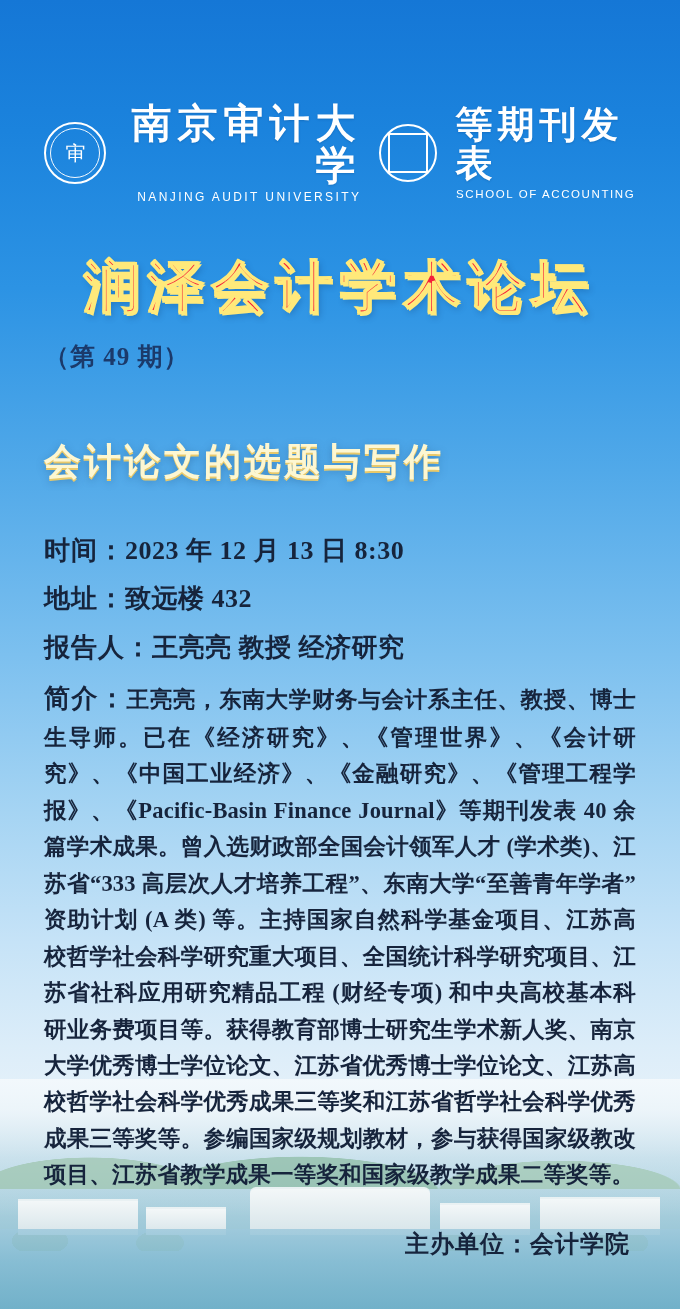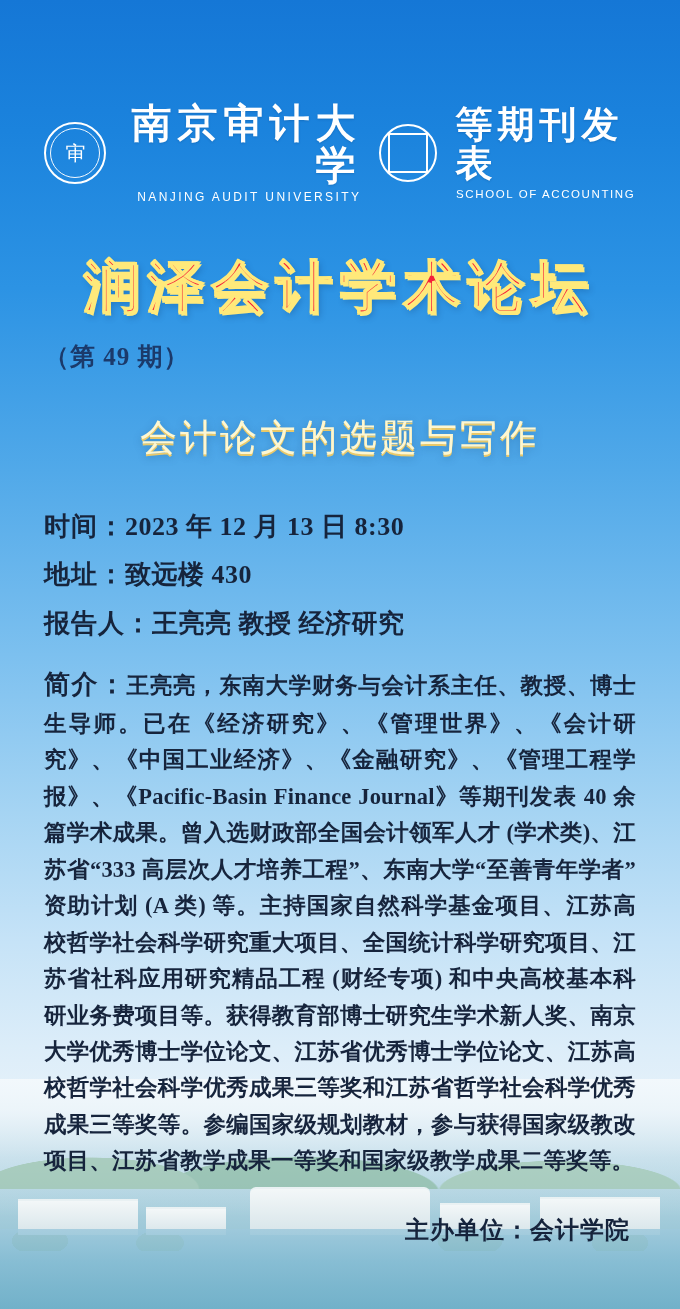--- a/index.html
+++ b/index.html
@@ -199,24 +199,23 @@
     font-family: "Liberation Serif", "DejaVu Serif", serif;
   }
   .issue {
     margin-top: 14px;
     font-size: 25px;
     font-weight: bold;
     color: #1b3a6b;
     letter-spacing: 1px;
   }
   .topic {
-    margin-top: 40px;
-    text-align: center;
+    margin-top: 64px;
     font-size: 37px;
-    font-weight: normal;
+    font-weight: bold;
     letter-spacing: 3px;
     color: #fdf7d2;
     text-shadow:
       0 2px 0 #e9c96a,
       0 3px 8px rgba(20,60,110,.35);
     font-family: "Liberation Sans", "DejaVu Sans", sans-serif;
   }
 
   
   .info {
@@ -226,21 +225,21 @@
   .info-line {
     font-size: 26px;
     font-weight: bold;
     line-height: 1.55;
     margin-bottom: 8px;
     letter-spacing: .5px;
   }
   .info-line .lbl { letter-spacing: 1px; }
 
   .bio {
-    margin-top: 20px;
+    margin-top: 10px;
     font-size: 22.5px;
     line-height: 1.62;
     text-align: justify;
     font-weight: bold;
     color: #16243c;
     letter-spacing: .2px;
   }
   .bio .lbl {
     font-size: 26px;
     letter-spacing: 1px;
@@ -293,21 +292,21 @@
 
     <div class="forum-title">润泽会计学术论坛</div>
     <div class="issue">（第 49 期）</div>
     <div class="topic">会计论文的选题与写作</div>
 
     <div class="info">
       <div class="info-line">
         <span class="lbl">时间：</span><span>2023 年 12 月 13 日 8:30</span>
       </div>
       <div class="info-line">
-        <span class="lbl">地址：</span><span>致远楼 430</span>
+        <span class="lbl">地址：</span><span>致远楼 432</span>
       </div>
       <div class="info-line">
         <span class="lbl">报告人：</span><span>王亮亮  教授  经济研究</span>
       </div>
       <div class="bio">
         <span class="lbl">简介：</span><span>王亮亮，东南大学财务与会计系主任、教授、博士生导师。已在《经济研究》、《管理世界》、《会计研究》、《中国工业经济》、《金融研究》、《管理工程学报》、《Pacific-Basin Finance Journal》等期刊发表 40 余篇学术成果。曾入选财政部全国会计领军人才 (学术类)、江苏省“333 高层次人才培养工程”、东南大学“至善青年学者”资助计划 (A 类) 等。主持国家自然科学基金项目、江苏高校哲学社会科学研究重大项目、全国统计科学研究项目、江苏省社科应用研究精品工程 (财经专项) 和中央高校基本科研业务费项目等。获得教育部博士研究生学术新人奖、南京大学优秀博士学位论文、江苏省优秀博士学位论文、江苏高校哲学社会科学优秀成果三等奖和江苏省哲学社会科学优秀成果三等奖等。参编国家级规划教材，参与获得国家级教改项目、江苏省教学成果一等奖和国家级教学成果二等奖等。</span>
       </div>
     </div>
 
     <div class="host">主办单位：会计学院</div>

